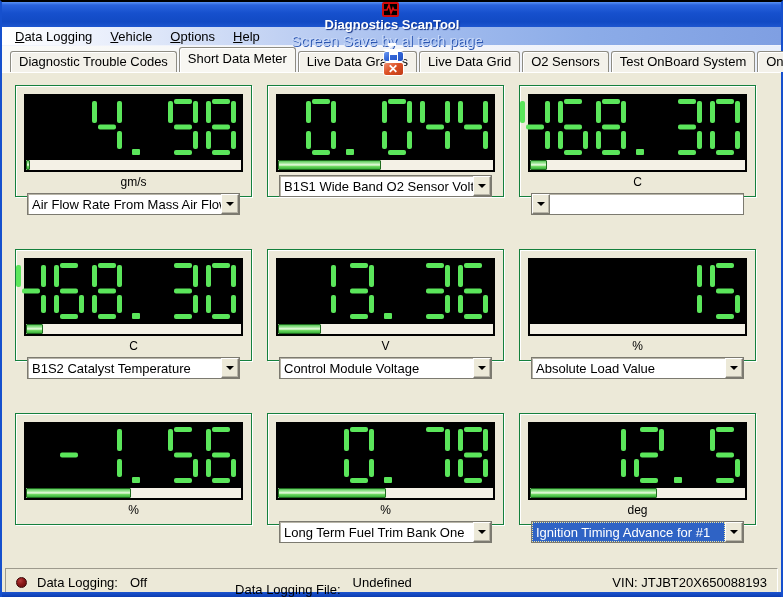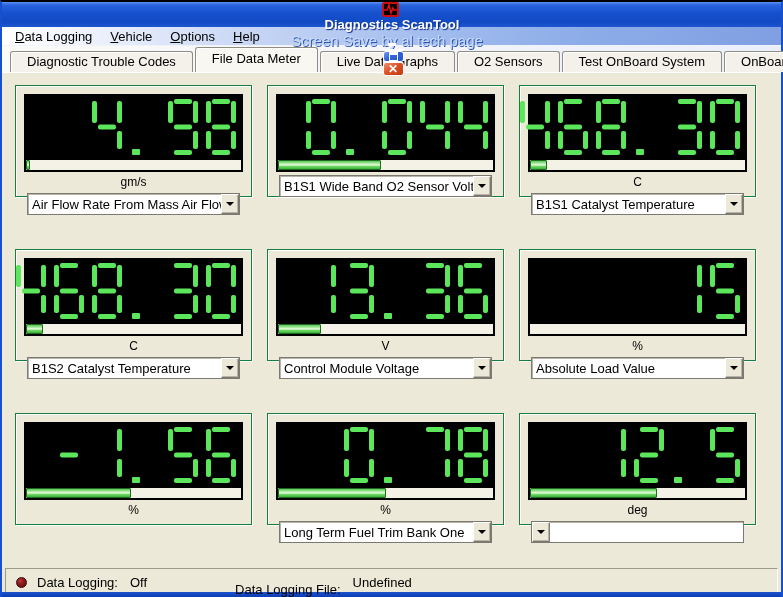--- a/index.html
+++ b/index.html
@@ -39,21 +39,21 @@
   }
   .menu-item{font-size:13px;color:#000;padding:1px 9px;cursor:default;}
   .menu-item::first-letter{text-decoration:underline;}
   
   .tabstrip{
     height:26px;display:flex;align-items:flex-end;padding-left:8px;
     background:linear-gradient(90deg,#fafaf7 0%,#f2f4fa 60%,#e9effb 100%);
   }
   .tab{
     font-size:13px;color:#000;background:#f3f1ea;height:21px;line-height:19px;
-    padding:0 16px;margin-right:2px;border:1px solid #8e8c83;border-bottom:none;
+    padding:0 8px;margin-right:2px;border:1px solid #8e8c83;border-bottom:none;
     border-radius:3px 3px 0 0;box-shadow:inset 1px 1px 0 #ffffff;cursor:default;white-space:nowrap;
   }
   .tab.active{background:#f8f7f2;height:25px;line-height:22px;position:relative;z-index:2;}
   
   .content{
     height:494px;background:#ece9d8;border-top:1px solid #fff;
     padding:12px 0 0 13px;
     display:grid;grid-template-columns:repeat(3,237px);grid-auto-rows:130px;
     column-gap:15px;row-gap:34px;align-content:start;
   }
@@ -119,22 +119,23 @@
 
   <div class="menubar" id="menubar">
       <span class="menu-item">Data Logging</span>
       <span class="menu-item">Vehicle</span>
       <span class="menu-item">Options</span>
       <span class="menu-item">Help</span>
     </div>
 
   <div class="tabstrip" id="tabstrip">
       <div class="tab">Diagnostic Trouble Codes</div>
-      <div class="tab active">File Data Meter</div>
+      <div class="tab active">Short Data Meter</div>
       <div class="tab">Live Data Graphs</div>
+      <div class="tab">Live Data Grid</div>
       <div class="tab">O2 Sensors</div>
       <div class="tab">Test OnBoard System</div>
       <div class="tab">OnBoard Test Results</div>
     </div>
 
   <div class="content" id="metergrid">
       <div class="meter">
     <div class="lcd">
       <div class="digits">
             <svg class="dchar" viewBox="0 0 30 56">
@@ -266,21 +267,20 @@
               <rect x="0" y="32" width="5" height="18" rx="2" fill="#5be65b"></rect>
               <rect x="0" y="2" width="5" height="22" rx="2" fill="#5be65b"></rect>
             </svg>
           </div>
       <div class="track">
         <div class="fill" style="width: 8%;"></div>
       </div>
     </div>
     <div class="unit">C</div>
     <div class="combo">
-      <div class="combo-text">B1S1 Catalyst Temperature</div>
       <div class="combo-btn">
         <span class="arrow"></span>
       </div>
     </div>
   </div>
       <div class="meter">
     <div class="lcd">
       <div class="digits">
             <svg class="dchar" viewBox="0 0 30 56">
               <rect x="0" y="2" width="5" height="22" rx="2" fill="#5be65b"></rect>
@@ -508,32 +508,34 @@
               <rect x="25" y="32" width="5" height="18" rx="2" fill="#5be65b"></rect>
               <rect x="6" y="51" width="18" height="5" rx="2" fill="#5be65b"></rect>
             </svg>
           </div>
       <div class="track">
         <div class="fill" style="width: 59%;"></div>
       </div>
     </div>
     <div class="unit">deg</div>
     <div class="combo">
+      <div class="combo-text selected">Ignition Timing Advance for #1</div>
       <div class="combo-btn">
         <span class="arrow"></span>
       </div>
     </div>
   </div>
     </div>
 
   <div class="statusbar">
     <div class="status-inner">
       <span class="led"></span>
       <span class="s-label">Data Logging:</span>
       <span class="s-value">Off</span>
       <span class="s-label s-file-label">Data Logging File:</span>
       <span class="s-value">Undefined</span>
       <span class="status-spacer"></span>
+      <span>VIN: JTJBT20X650088193</span>
     </div>
   </div>
 
   <div class="bottom-strip"></div>
 </div>
 
 </body></html>

